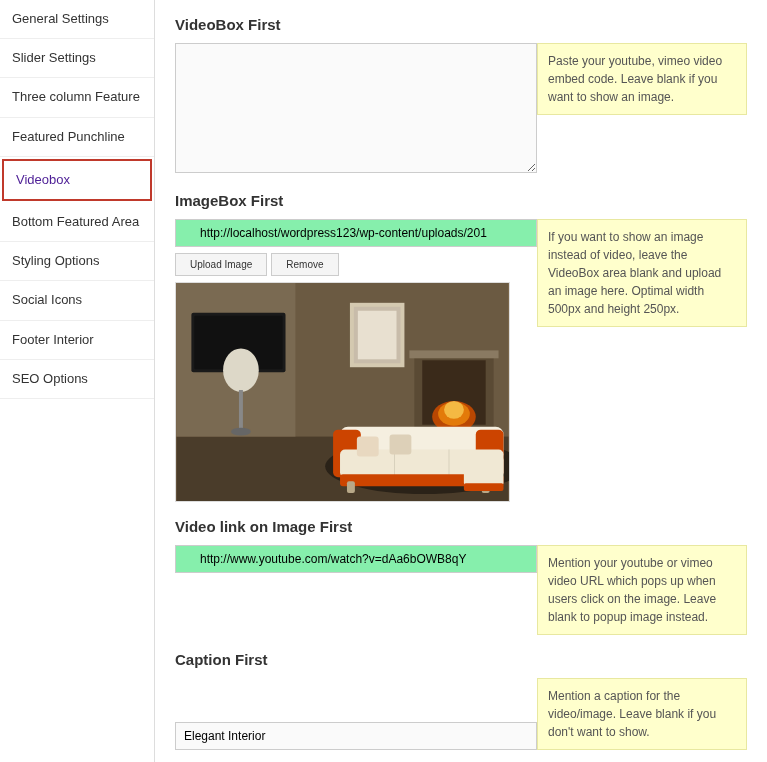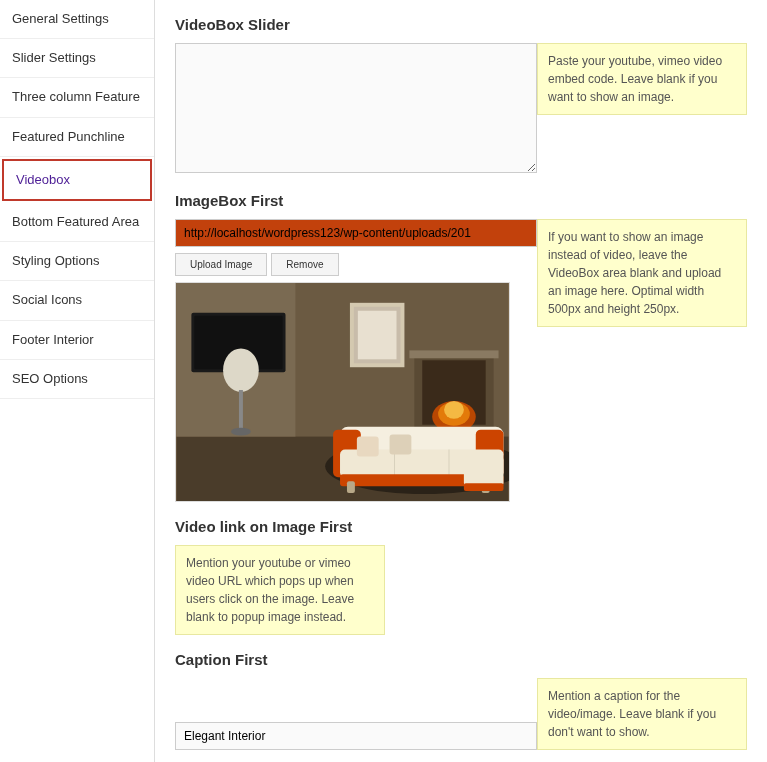--- a/index.html
+++ b/index.html
@@ -72,23 +72,23 @@
       border: 1px solid #ccc;
       padding: 6px;
       font-size: 12px;
       resize: vertical;
       background: #fafafa;
     }
 
     .url-input {
       width: 100%;
       border: 1px solid #ccc;
-      padding: 6px 8px;
-      font-size: 12px;
-      background: #c2410c;
+      padding: 6px 24px;
+      font-size: 12px;
+      background: #86efac;
       margin-bottom: 6px;
     }
 
     .btn-group {
       display: flex;
       gap: 4px;
       margin-bottom: 6px;
     }
     .btn {
       padding: 5px 14px;
@@ -139,21 +139,21 @@
   <div class="sidebar-item active">Videobox</div>
   <div class="sidebar-item">Bottom Featured Area</div>
   <div class="sidebar-item">Styling Options</div>
   <div class="sidebar-item">Social Icons</div>
   <div class="sidebar-item">Footer Interior</div>
   <div class="sidebar-item">SEO Options</div>
 </nav>
 
 <main class="main">
 
-  <div class="section-title">VideoBox Slider</div>
+  <div class="section-title">VideoBox First</div>
   <div class="field-row">
     <div class="field-left">
       <textarea class="video-embed" style=""></textarea>
     </div>
     <div class="field-right">Paste your youtube, vimeo video embed code. Leave blank if you want to show an image.</div>
   </div>
 
   <div class="section-title">ImageBox First</div>
   <div class="field-row">
     <div class="field-left">
@@ -218,20 +218,23 @@
             <rect x="215" y="153" width="22" height="20" fill="#ddd0b8" rx="3"></rect>
           </svg>
         </div>
       </div>
     </div>
     <div class="field-right">If you want to show an image instead of video, leave the VideoBox area blank and upload an image here. Optimal width 500px and height 250px.</div>
   </div>
 
   <div class="section-title">Video link on Image First</div>
   <div class="field-row">
+    <div class="field-left">
+      <input type="text" class="url-input" value="http://www.youtube.com/watch?v=dAa6bOWB8qY" style="">
+    </div>
     <div class="field-right">Mention your youtube or vimeo video URL which pops up when users click on the image. Leave blank to popup image instead.</div>
   </div>
 
   <div class="section-title">Caption First</div>
   <div class="field-row">
     <div class="field-left">
       <input type="text" class="caption-input" value="Elegant Interior" style="">
     </div>
     <div class="field-right">Mention a caption for the video/image. Leave blank if you don't want to show.</div>
   </div>

